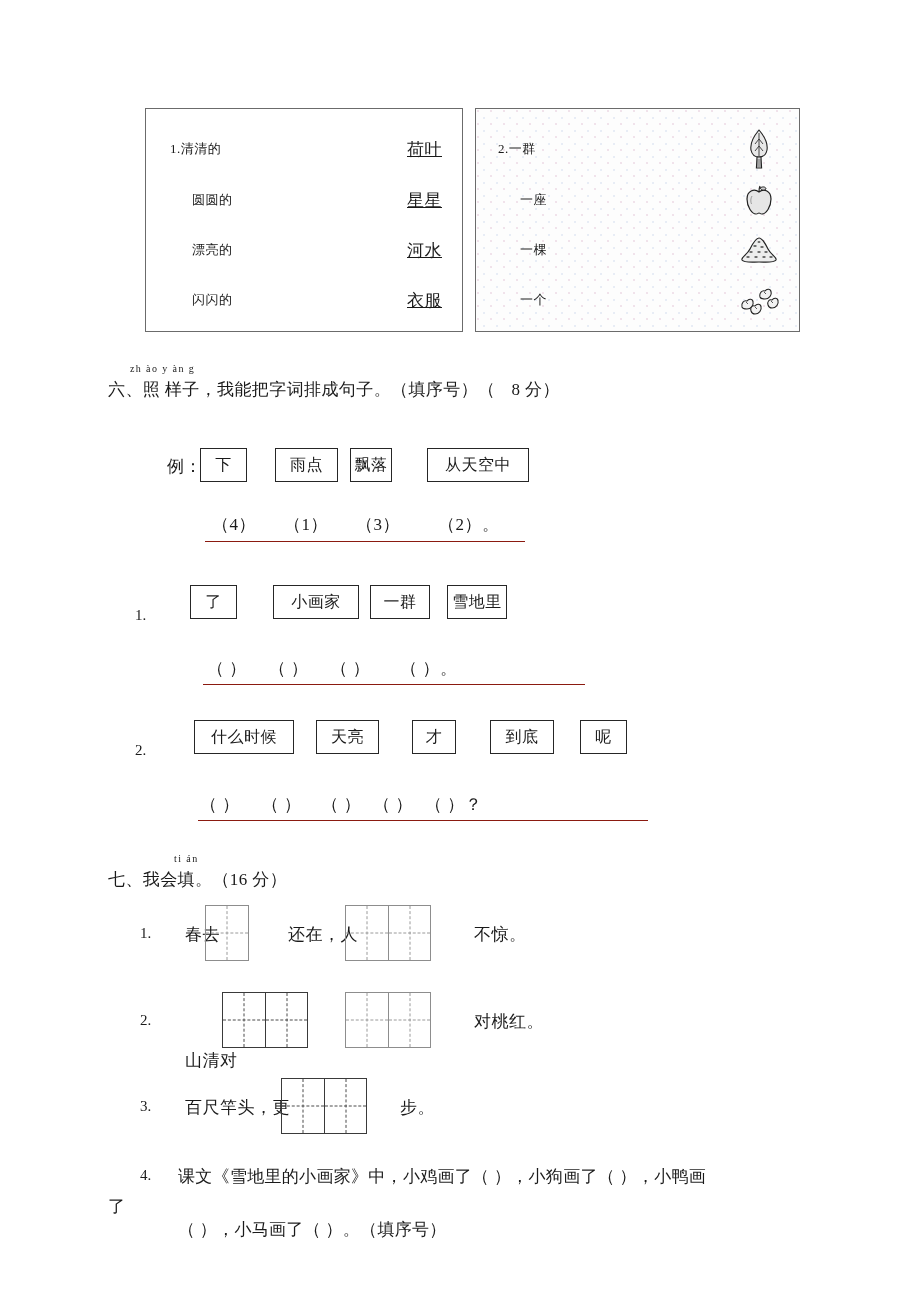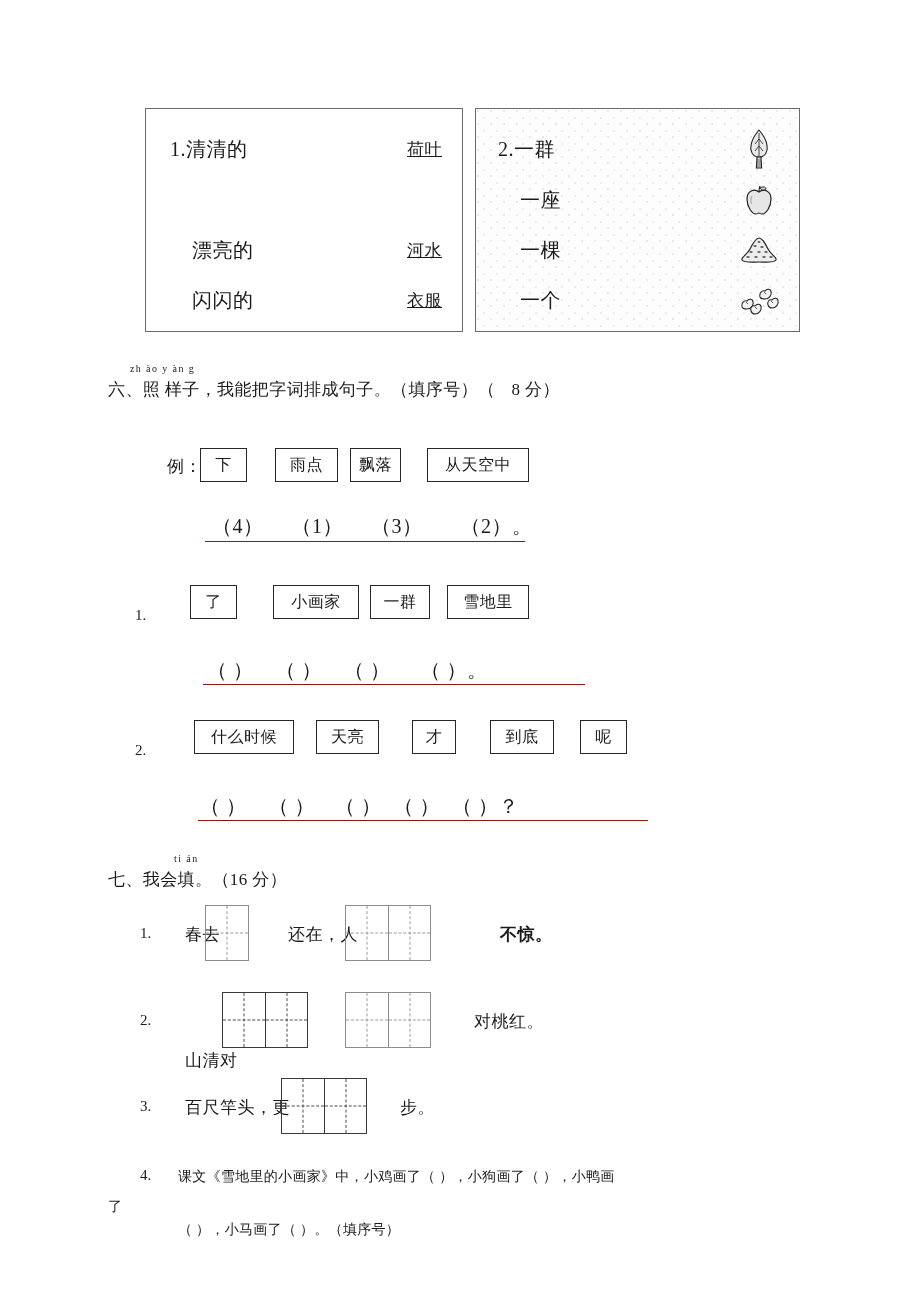--- a/index.html
+++ b/index.html
@@ -48,21 +48,21 @@
   }
   #match-box-1 .match-row { padding: 0 20px 0 24px; }
   #match-box-2 .match-row { padding: 0 18px 0 22px; align-items: center; }
 
   .match-row.r1 { top: 27px; }
   .match-row.r2 { top: 78px; }
   .match-row.r3 { top: 128px; }
   .match-row.r4 { top: 178px; }
 
   .match-left {
-    font-size: 20px;
+    font-size: 13px;
     letter-spacing: 0.5px;
     white-space: nowrap;
   }
   .match-right {
     margin-left: auto;
     font-size: 17px;
     letter-spacing: 0.5px;
     white-space: nowrap;
     text-decoration: underline;
   }
@@ -129,21 +129,21 @@
   }
 
   
   .answer-line {
     position: absolute;
     border-bottom: 1.6px solid #8b1a10;
     box-sizing: border-box;
   }
   .paren-row {
     position: absolute;
-    font-size: 20px;
+    font-size: 17px;
     white-space: nowrap;
     letter-spacing: 0.5px;
   }
   .paren-row .pr { display: inline-block; }
 
   
   .tzg {
     position: absolute;
     display: flex;
     box-sizing: border-box;
@@ -186,38 +186,42 @@
     position: absolute;
     font-size: 17px;
     letter-spacing: 0.5px;
     white-space: nowrap;
     z-index: 1;
   }
 
   
   .para-q {
     position: absolute;
-    font-size: 14px;
+    font-size: 17px;
     letter-spacing: 0.3px;
     line-height: 30px;
   }
   .para-q .ln { display: block; white-space: nowrap; }
 </style>
 </head>
 <body>
 
 <div id="match-area">
 
   <div class="match-box" id="match-box-1">
 
     <div class="match-row r1">
       <span class="match-left"><span class="idx">1.</span><span>清清的</span></span>
       <span class="match-right">荷叶</span>
     </div>
 
+    <div class="match-row r2">
+      <span class="match-left indent">圆圆的</span>
+      <span class="match-right">星星</span>
+    </div>
 
     <div class="match-row r4">
       <span class="match-left indent">闪闪的</span>
       <span class="match-right">衣服</span>
     </div>
 
     <div class="match-row r3">
       <span class="match-left indent">漂亮的</span>
       <span class="match-right">河水</span>
     </div>
@@ -290,34 +294,34 @@
 </div>
 
 <div class="section-heading" style="left:108px; top:378px;">
   <span>六、</span><span class="ruby-wrap"><span class="ruby-top">zh ào y àn g</span><span>照 样</span></span><span>子，我能把字词排成句子。（填序号）（</span><span style="display:inline-block;width:16px;"></span><span>8 分</span><span>）</span>
 </div>
 
 <div class="eg-label" style="left:167px; top:455px;">例：</div>
 
 <div class="wordbox" style="left:200px; top:448px; width:47px;">下</div>
 <div class="wordbox" style="left:275px; top:448px; width:63px;">雨点</div>
-<div class="wordbox" style="left:350px; top:448px; width:51px;">飘落</div>
+<div class="wordbox" style="left:350px; top:448px; width:42px;">飘落</div>
 <div class="wordbox" style="left:427px; top:448px; width:102px;">从天空中</div>
 
 <div class="paren-row" style="left:212px; top:513px;">
   <span class="pr">（4）</span><span style="display:inline-block;width:28px;"></span><span class="pr">（1）</span><span style="display:inline-block;width:28px;"></span><span class="pr">（3）</span><span style="display:inline-block;width:38px;"></span><span class="pr">（2）。</span>
 </div>
 <div class="answer-line" style="left:205px; top:541px; width:320px;"></div>
 
 <div class="q-num" style="left:135px; top:607px;">1.</div>
 
 <div class="wordbox" style="left:190px; top:585px; width:47px;">了</div>
 <div class="wordbox" style="left:273px; top:585px; width:86px;">小画家</div>
 <div class="wordbox" style="left:370px; top:585px; width:60px;">一群</div>
-<div class="wordbox" style="left:447px; top:585px; width:82px;">雪地里</div>
+<div class="wordbox" style="left:447px; top:585px; width:60px;">雪地里</div>
 
 <div class="paren-row" style="left:207px; top:657px;">
   <span class="pr">（    ）</span><span style="display:inline-block;width:22px;"></span><span class="pr">（    ）</span><span style="display:inline-block;width:22px;"></span><span class="pr">（    ）</span><span style="display:inline-block;width:30px;"></span><span class="pr">（    ）。</span>
 </div>
 <div class="answer-line" style="left:203px; top:684px; width:382px;"></div>
 
 <div class="q-num" style="left:135px; top:742px;">2.</div>
 
 <div class="wordbox" style="left:194px; top:720px; width:100px;">什么时候</div>
 <div class="wordbox" style="left:316px; top:720px; width:63px;">天亮</div>
@@ -337,21 +341,21 @@
 <div class="q-num" style="left:140px; top:925px;">1.</div>
 <div class="fill-row" style="left:185px; top:923px;">春去</div>
 <div class="tzg light" style="left:205px; top:905px;">
   <div class="cell"></div>
 </div>
 <div class="fill-row" style="left:288px; top:923px;">还在，人</div>
 <div class="tzg light" style="left:345px; top:905px;">
   <div class="cell"></div>
   <div class="cell"></div>
 </div>
-<div class="fill-row" style="left:500px; top:923px;font-weight:bold;">不惊。</div>
+<div class="fill-row" style="left:474px; top:923px;">不惊。</div>
 
 <div class="q-num" style="left:140px; top:1012px;">2.</div>
 <div class="fill-row" style="left:185px; top:1010px;margin-top:39px;">山清对</div>
 <div class="tzg" style="left:222px; top:992px;">
   <div class="cell"></div>
   <div class="cell"></div>
 </div>
 <div class="tzg light" style="left:345px; top:992px;">
   <div class="cell"></div>
   <div class="cell"></div>

